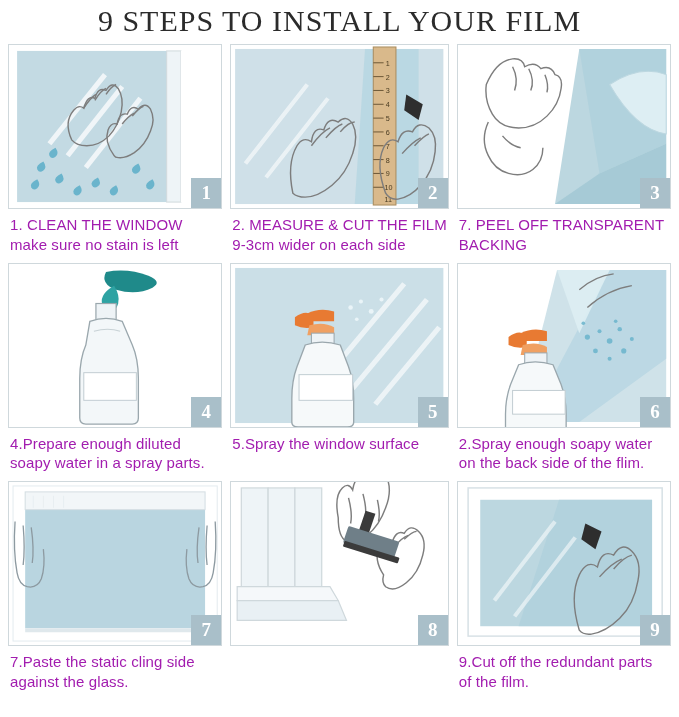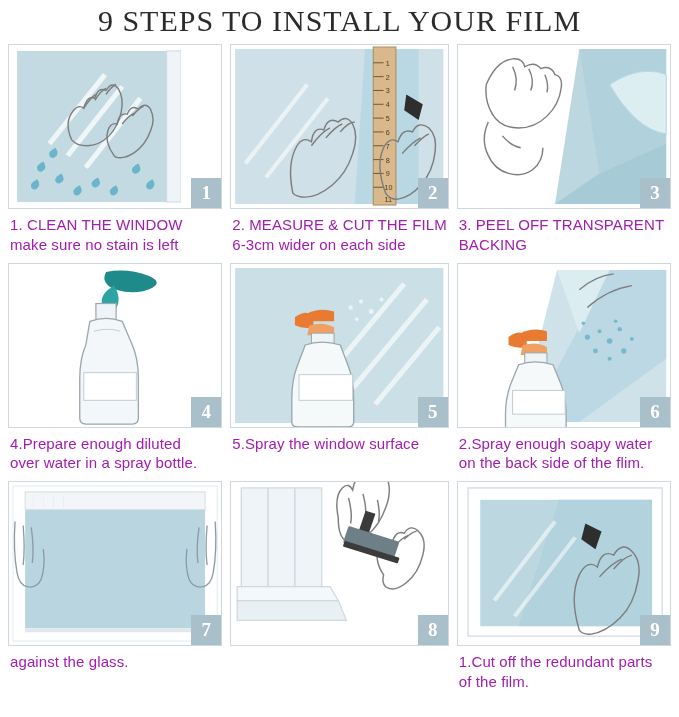--- a/index.html
+++ b/index.html
@@ -179,21 +179,21 @@
             <path d="M106 88 q8 -10 14 -10"></path>
             <path d="M150 150 q-10 -28 -2 -46 q6 -12 14 -6 q4 -14 14 -10 q6 -12 16 -4 q8 8 6 24 q-2 20 -14 34 q-10 12 -22 14 q-8 1 -12 -6 z"></path>
             <path d="M166 110 q10 -12 18 -16"></path>
             <path d="M178 102 q9 -10 14 -12"></path>
           </g>
         </svg>
         <div class="badge">2</div>
       </div>
       <div class="caption">
         <span>2. MEASURE &amp; CUT THE FILM</span>
-        <span>6-3cm wider on each side</span>
+        <span>9-3cm wider on each side</span>
       </div>
     </div>
 
     <div class="card">
       <div class="panel">
         <svg viewBox="0 0 210 165" preserveAspectRatio="none">
           <rect x="0" y="0" width="210" height="165" fill="#ffffff"></rect>
           <polygon points="4,4 206,4 206,161 4,161" fill="#ffffff"></polygon>
           <polygon points="120,4 206,4 206,161 96,161" fill="#bcd7e0"></polygon>
           <polygon points="96,161 206,161 206,100 140,130" fill="#9dc4d2" opacity="0.7"></polygon>
@@ -204,21 +204,21 @@
             <path d="M54 22 q6 12 2 24"></path>
             <path d="M70 24 q6 12 2 22"></path>
             <path d="M86 30 q4 10 2 18"></path>
             <path d="M30 78 q-8 18 0 34 q6 14 20 18 q14 4 24 -4 q10 -8 10 -22"></path>
             <path d="M44 92 q8 10 18 12"></path>
           </g>
         </svg>
         <div class="badge">3</div>
       </div>
       <div class="caption">
-        <span>3. PEEL OFF TRANSPARENT</span>
+        <span>7. PEEL OFF TRANSPARENT</span>
         <span>BACKING</span>
       </div>
     </div>
 
     <div class="card">
       <div class="panel">
         <svg viewBox="0 0 210 165" preserveAspectRatio="none">
           <rect x="0" y="0" width="210" height="165" fill="#ffffff"></rect>
           <path d="M96 8 q22 -4 42 4 q14 6 4 12 q-16 8 -36 2 q-16 -6 -10 -18z" fill="#1f8a8a"></path>
           <path d="M104 22 q6 10 4 18 q-2 8 -8 8 q-6 0 -8 -8 q-2 -10 12 -18z" fill="#2ea3a3"></path>
@@ -227,21 +227,21 @@
             <rect x="86" y="40" width="20" height="18" fill="#eef3f6" stroke="#9aa7ad" stroke-width="1.2"></rect>
             <path d="M80 58 q16 -6 32 0 l10 24 q6 14 6 34 l0 40 q0 6 -6 6 l-46 0 q-6 0 -6 -6 l0 -40 q0 -20 6 -34 z" fill="#f3f7f9" stroke="#9aa7ad" stroke-width="1.3"></path>
             <rect x="74" y="110" width="52" height="28" fill="#ffffff" stroke="#c2cdd2" stroke-width="1"></rect>
             <path d="M84 68 q14 -4 26 0" fill="none" stroke="#c8d2d6" stroke-width="1"></path>
           </g>
         </svg>
         <div class="badge">4</div>
       </div>
       <div class="caption">
         <span>4.Prepare enough diluted</span>
-        <span>over water in a spray bottle.</span>
+        <span>soapy water in a spray parts.</span>
       </div>
     </div>
 
     <div class="card">
       <div class="panel">
         <svg viewBox="0 0 210 165" preserveAspectRatio="none">
           <rect x="0" y="0" width="210" height="165" fill="#ffffff"></rect>
           <rect x="4" y="4" width="202" height="157" fill="#cbdfe7"></rect>
           <g stroke="#ffffff" stroke-width="5" opacity="0.65">
             <line x1="96" y1="110" x2="168" y2="20"></line>
@@ -332,20 +332,21 @@
           <g fill="none" stroke="#8d9aa1" stroke-width="1.3">
             <path d="M204 40 q2 30 -2 52 q-2 12 -10 14 q-10 2 -14 -8 q-4 -12 -2 -30"></path>
             <path d="M196 44 q-2 24 0 40"></path>
             <path d="M188 46 q-3 22 -1 36"></path>
           </g>
           <path d="M16 148 L194 148 L194 152 L16 152 Z" fill="#dfe8ec"></path>
         </svg>
         <div class="badge">7</div>
       </div>
       <div class="caption">
+        <span>7.Paste the static cling side</span>
         <span>against the glass.</span>
       </div>
     </div>
 
     <div class="card">
       <div class="panel">
         <svg viewBox="0 0 210 165" preserveAspectRatio="none">
           <rect x="0" y="0" width="210" height="165" fill="#ffffff"></rect>
           <rect x="4" y="4" width="202" height="157" fill="#ffffff"></rect>
           <g fill="#eef4f7" stroke="#cfd8dc" stroke-width="1.2">
@@ -390,19 +391,19 @@
           <g fill="none" stroke="#7d7d7d" stroke-width="1.4">
             <path d="M120 150 q-10 -34 0 -56 q8 -16 18 -8 q4 -18 16 -12 q8 -14 18 -4 q10 10 6 30 q-4 24 -18 38 q-14 14 -28 16 q-8 1 -12 -4z"></path>
             <path d="M140 96 q12 -14 22 -18"></path>
             <path d="M154 88 q10 -12 18 -14"></path>
           </g>
           <path d="M126 42 l16 8 l-6 18 l-14 -10 z" fill="#2e2e2e"></path>
         </svg>
         <div class="badge">9</div>
       </div>
       <div class="caption">
-        <span>1.Cut off the redundant parts</span>
+        <span>9.Cut off the redundant parts</span>
         <span>of the film.</span>
       </div>
     </div>
 
   </div>
 </div>
 
 </body></html>

